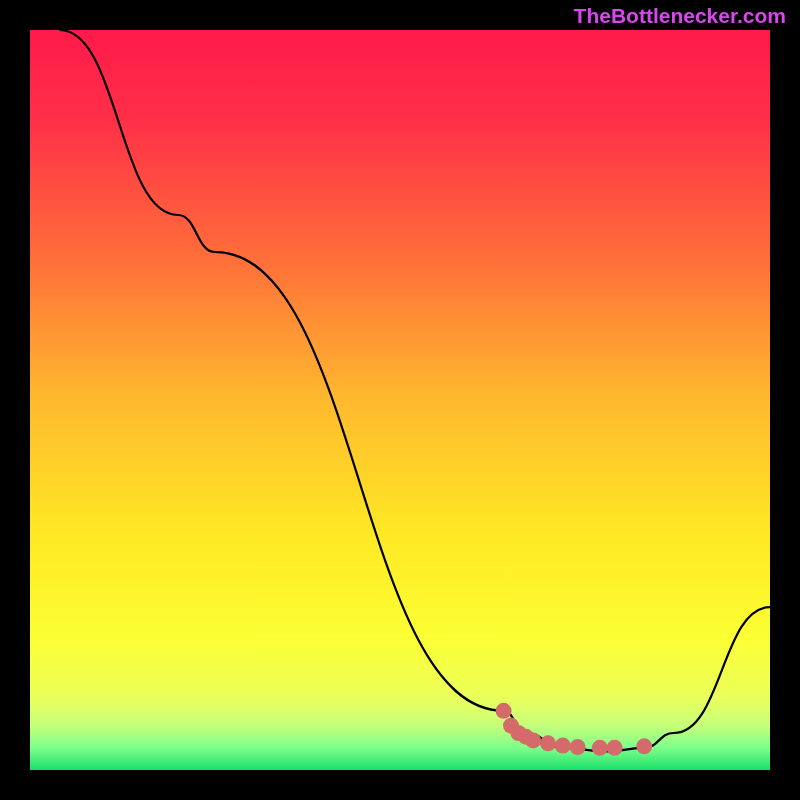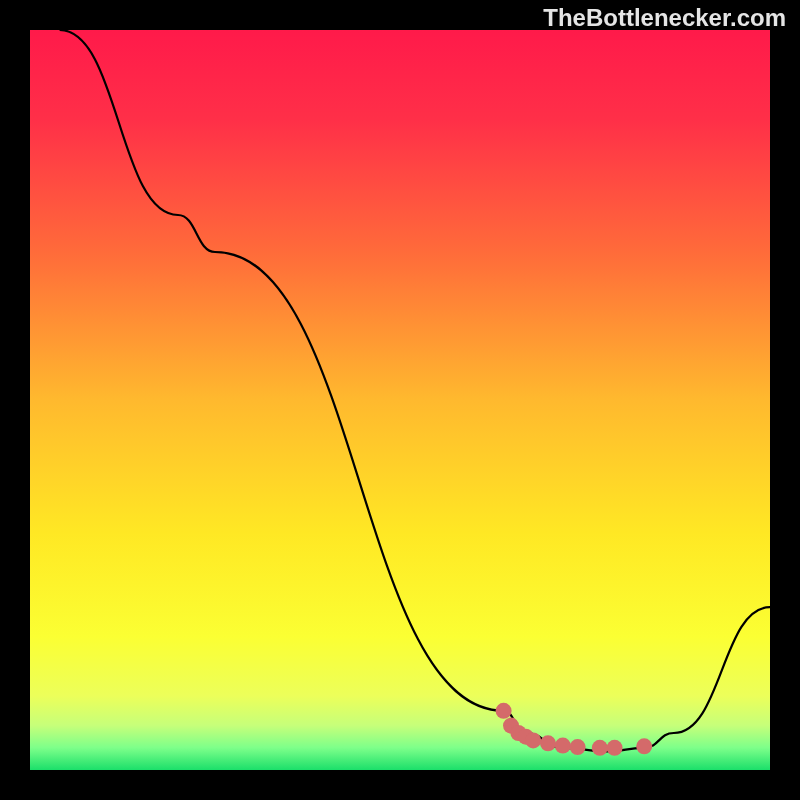--- a/index.html
+++ b/index.html
@@ -8,22 +8,22 @@
     height: 800px;
     background: #000000;
     position: relative;
     font-family: Arial, sans-serif;
     overflow: hidden;
   }
   .watermark {
     position: absolute;
     top: 4px;
     right: 14px;
-    color: #e5e5e5;
-    font-size: 24px;
+    color: #d946ef;
+    font-size: 21px;
     font-weight: bold;
     z-index: 10;
   }
   .plot-area {
     position: absolute;
     left: 30px;
     top: 30px;
     width: 740px;
     height: 740px;
     overflow: hidden;

